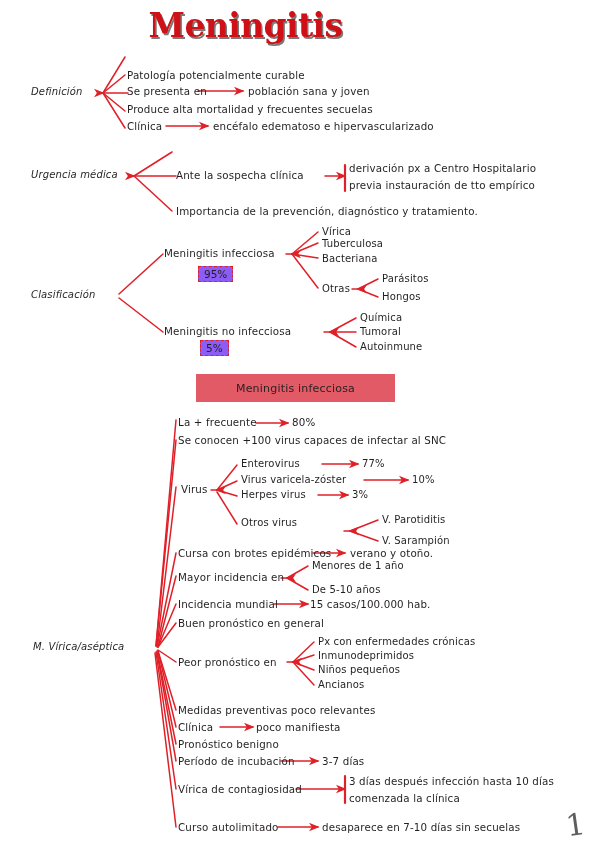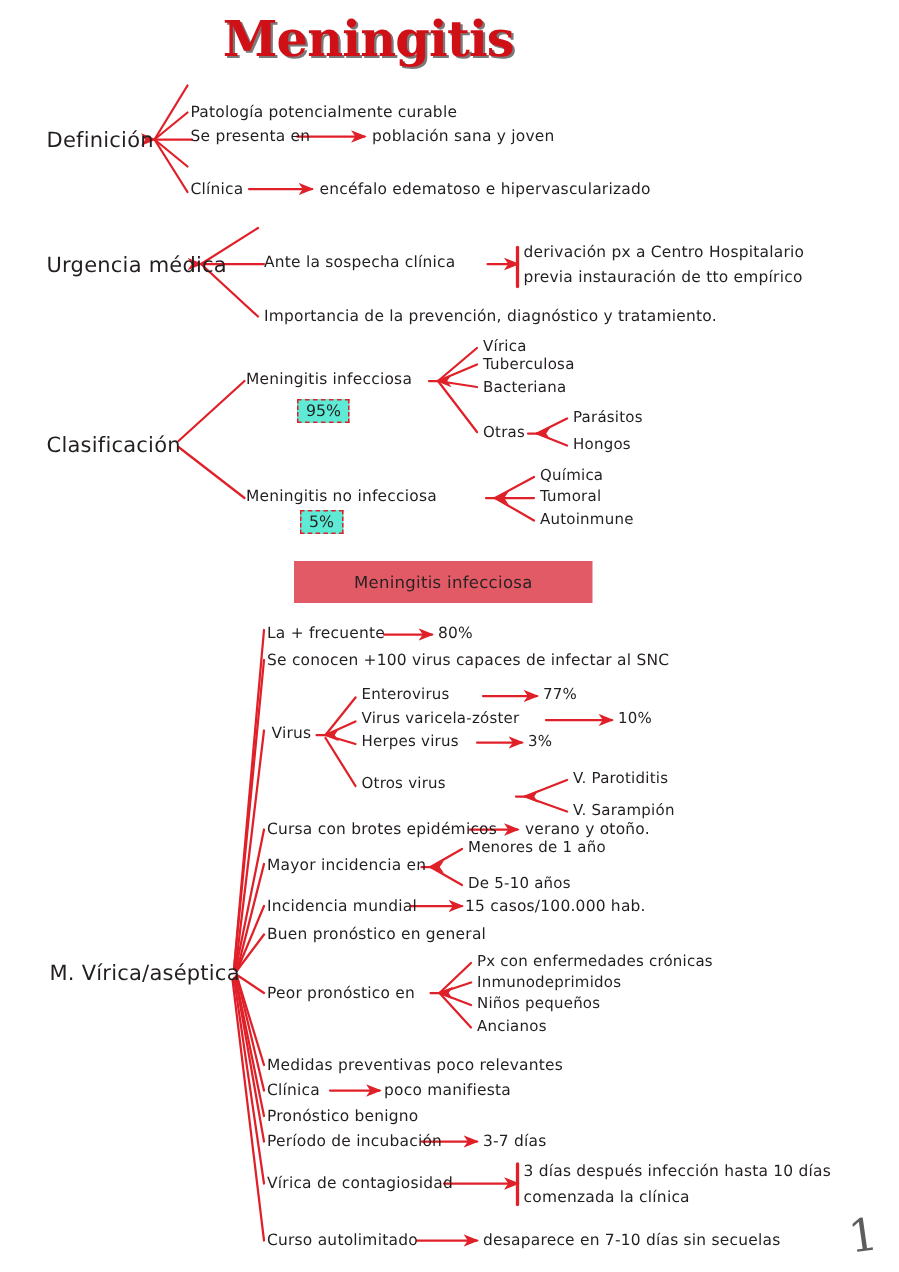--- a/index.html
+++ b/index.html
@@ -7,36 +7,36 @@
     width:599px;height:848px;position:relative;overflow:hidden;
     font-family:"DejaVu Sans","Liberation Sans",sans-serif;
     color:#231f20;
   }
   #canvas{position:relative;width:599px;height:848px;}
   svg#links{position:absolute;left:0;top:0;width:599px;height:848px;pointer-events:none;}
 
   .t{position:absolute;white-space:nowrap;font-size:10.3px;line-height:1.05;
      font-family:"DejaVu Sans","Liberation Sans",sans-serif;
      letter-spacing:.15px;color:#231f20;}
-  .hub{font-size:14px;}
+  .hub{font-size:10px;font-style:italic;}
   .sub{font-size:10px;}
 
   
   #title{position:absolute;left:0;top:6px;width:491px;text-align:center;
     font-family:"DejaVu Serif","Liberation Serif",serif;
     font-size:33px;font-weight:700;color:#cf1016;letter-spacing:-.6px;
     text-shadow:1.5px 1.5px 0 #7a7a7a;}
 
   
   #banner{position:absolute;left:196px;top:374px;width:199px;height:28px;
     background:#e15a66;display:flex;align-items:center;justify-content:center;}
   #banner span{font-size:11px;color:#2b2224;letter-spacing:.2px;}
 
   
-  .chip{position:absolute;border:1.6px dashed #e02028;background:#5eead4;
+  .chip{position:absolute;border:1.6px dashed #e02028;background:#8b5cf6;
     font-size:10.5px;color:#231f20;display:flex;align-items:center;
     justify-content:center;padding:1px 5px;}
 
   
   #pageno{position:absolute;right:14px;bottom:6px;
     font-family:"DejaVu Serif","Liberation Serif",serif;
     font-size:30px;color:#5e5e5e;transform:rotate(-8deg);}
 </style>
 </head>
 <body>
@@ -146,20 +146,21 @@
       <path d="M345,776 L345,803" stroke-width="2.2"></path>
 
       <path d="M278,827 L318,827" marker-end="url(#ah)"></path>
     </g>
   </svg>
 
   <div class="t hub" style="left:31px;top:87px">Definición</div>
   <div class="t" style="left:127px;top:70px">Patología potencialmente curable</div>
   <div class="t" style="left:127px;top:86px">Se presenta en</div>
   <div class="t" style="left:248px;top:86px">población sana y joven</div>
+  <div class="t" style="left:127px;top:104px">Produce alta mortalidad y frecuentes secuelas</div>
   <div class="t" style="left:127px;top:121px">Clínica</div>
   <div class="t" style="left:213px;top:121px">encéfalo edematoso e hipervascularizado</div>
 
   <div class="t hub" style="left:31px;top:170px">Urgencia médica</div>
   <div class="t" style="left:176px;top:170px">Ante la sospecha clínica</div>
   <div class="t" style="left:349px;top:163px">derivación px a Centro Hospitalario</div>
   <div class="t" style="left:349px;top:180px">previa instauración de  tto empírico</div>
   <div class="t" style="left:176px;top:206px">Importancia de la prevención, diagnóstico y tratamiento.</div>
 
   <div class="t hub" style="left:31px;top:290px">Clasificación</div>

